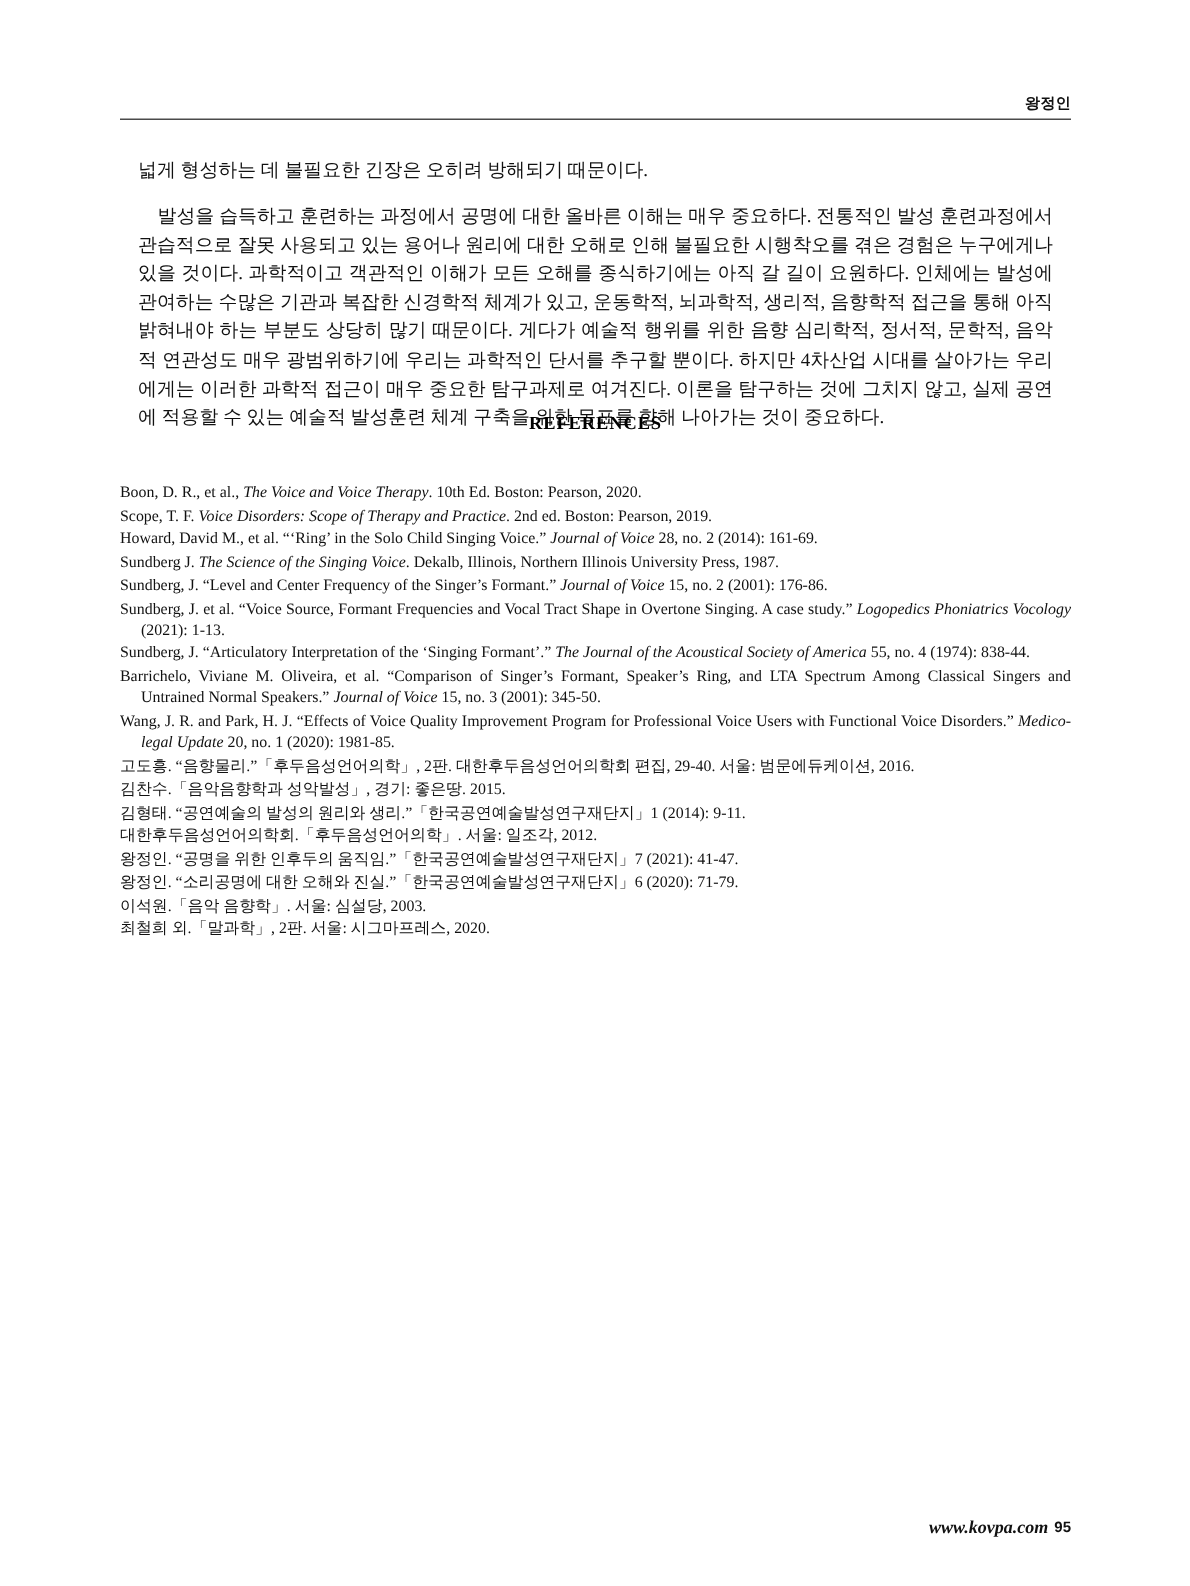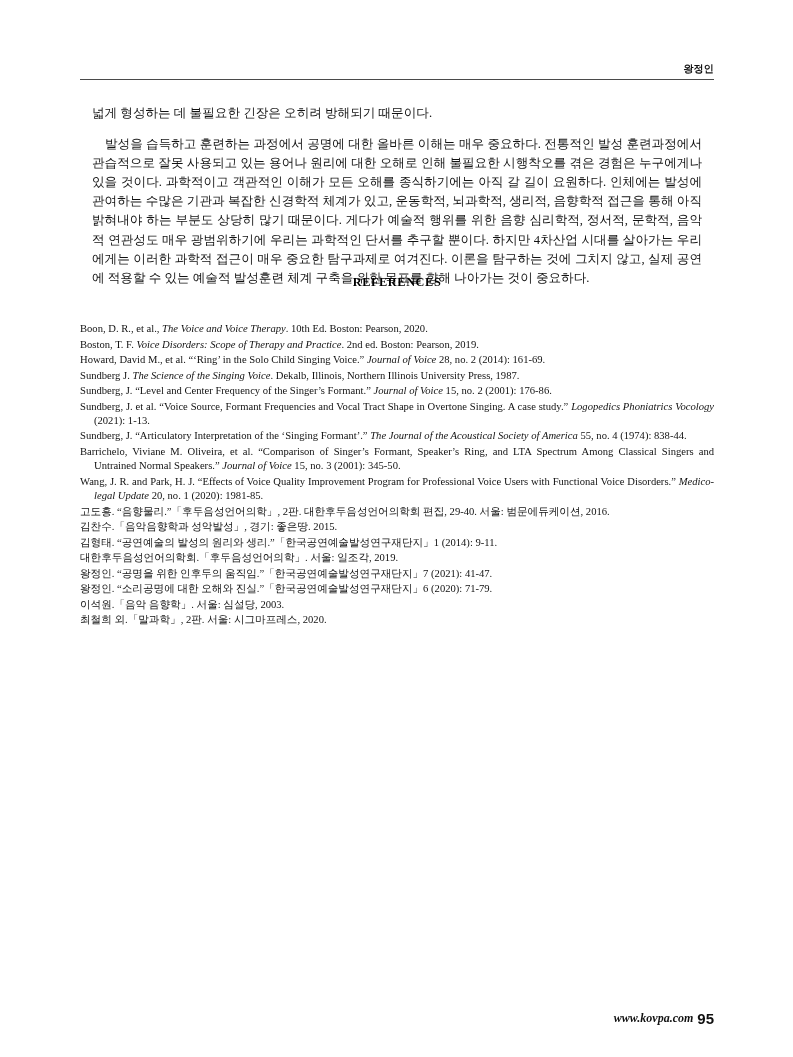--- a/index.html
+++ b/index.html
@@ -101,21 +101,21 @@
   .footer .site {
     font-family: "Liberation Serif", serif;
     font-style: italic;
     font-weight: bold;
     font-size: 12px;
     vertical-align: middle;
   }
   .footer .pageno {
     font-family: "Liberation Sans", sans-serif;
     font-weight: bold;
-    font-size: 15px;
+    font-size: 10px;
     vertical-align: middle;
     margin-left: 4px;
   }
 </style>
 </head>
 <body>
 
 <div class="page">
 
   <div class="header">왕정인</div>
@@ -123,32 +123,32 @@
 
   <div class="body-text">
       <p class="">넓게 형성하는 데 불필요한 긴장은 오히려 방해되기 때문이다.</p>
       <p class="indent">발성을 습득하고 훈련하는 과정에서 공명에 대한 올바른 이해는 매우 중요하다. 전통적인 발성 훈련과정에서 관습적으로 잘못 사용되고 있는 용어나 원리에 대한 오해로 인해 불필요한 시행착오를 겪은 경험은 누구에게나 있을 것이다. 과학적이고 객관적인 이해가 모든 오해를 종식하기에는 아직 갈 길이 요원하다. 인체에는 발성에 관여하는 수많은 기관과 복잡한 신경학적 체계가 있고, 운동학적, 뇌과학적, 생리적, 음향학적 접근을 통해 아직 밝혀내야 하는 부분도 상당히 많기 때문이다. 게다가 예술적 행위를 위한 음향 심리학적, 정서적, 문학적, 음악적 연관성도 매우 광범위하기에 우리는 과학적인 단서를 추구할 뿐이다. 하지만 4차산업 시대를 살아가는 우리에게는 이러한 과학적 접근이 매우 중요한 탐구과제로 여겨진다. 이론을 탐구하는 것에 그치지 않고, 실제 공연에 적용할 수 있는 예술적 발성훈련 체계 구축을 위한 목표를 향해 나아가는 것이 중요하다.</p>
     </div>
 
   <div class="refs-title">REFERENCES</div>
 
   <div class="ref-list">
       <div class="ref-item"><span>Boon, D. R., et al., </span><i>The Voice and Voice Therapy</i><span>. 10th Ed. Boston: Pearson, 2020.</span></div>
-      <div class="ref-item"><span>Boston, T. F. </span><i>Voice Disorders: Scope of Therapy and Practice</i><span>. 2nd ed. Boston: Pearson, 2019.</span></div>
+      <div class="ref-item"><span>Scope, T. F. </span><i>Voice Disorders: Scope of Therapy and Practice</i><span>. 2nd ed. Boston: Pearson, 2019.</span></div>
       <div class="ref-item"><span>Howard, David M., et al. “‘Ring’ in the Solo Child Singing Voice.” </span><i>Journal of Voice</i><span> 28, no. 2 (2014): 161-69.</span></div>
       <div class="ref-item"><span>Sundberg J. </span><i>The Science of the Singing Voice</i><span>. Dekalb, Illinois, Northern Illinois University Press, 1987.</span></div>
       <div class="ref-item"><span>Sundberg, J. “Level and Center Frequency of the Singer’s Formant.” </span><i>Journal of Voice</i><span> 15, no. 2 (2001): 176-86.</span></div>
       <div class="ref-item"><span>Sundberg, J. et al. “Voice Source, Formant Frequencies and Vocal Tract Shape in Overtone Singing. A case study.” </span><i>Logopedics Phoniatrics Vocology</i><span> (2021): 1-13.</span></div>
       <div class="ref-item"><span>Sundberg, J. “Articulatory Interpretation of the ‘Singing Formant’.” </span><i>The Journal of the Acoustical Society of America</i><span> 55, no. 4 (1974): 838-44.</span></div>
       <div class="ref-item"><span>Barrichelo, Viviane M. Oliveira, et al. “Comparison of Singer’s Formant, Speaker’s Ring, and LTA Spectrum Among Classical Singers and Untrained Normal Speakers.” </span><i>Journal of Voice</i><span> 15, no. 3 (2001): 345-50.</span></div>
       <div class="ref-item"><span>Wang, J. R. and Park, H. J. “Effects of Voice Quality Improvement Program for Professional Voice Users with Functional Voice Disorders.” </span><i>Medico-legal Update</i><span> 20, no. 1 (2020): 1981-85.</span></div>
       <div class="ref-item ko"><span>고도흥. “음향물리.”「후두음성언어의학」, 2판. 대한후두음성언어의학회 편집, 29-40. 서울: 범문에듀케이션, 2016.</span></div>
       <div class="ref-item ko"><span>김찬수.「음악음향학과 성악발성」, 경기: 좋은땅. 2015.</span></div>
       <div class="ref-item ko"><span>김형태. “공연예술의 발성의 원리와 생리.”「한국공연예술발성연구재단지」1 (2014): 9-11.</span></div>
-      <div class="ref-item ko"><span>대한후두음성언어의학회.「후두음성언어의학」. 서울: 일조각, 2019.</span></div>
+      <div class="ref-item ko"><span>대한후두음성언어의학회.「후두음성언어의학」. 서울: 일조각, 2012.</span></div>
       <div class="ref-item ko"><span>왕정인. “공명을 위한 인후두의 움직임.”「한국공연예술발성연구재단지」7 (2021): 41-47.</span></div>
       <div class="ref-item ko"><span>왕정인. “소리공명에 대한 오해와 진실.”「한국공연예술발성연구재단지」6 (2020): 71-79.</span></div>
       <div class="ref-item ko"><span>이석원.「음악 음향학」. 서울: 심설당, 2003.</span></div>
       <div class="ref-item ko"><span>최철희 외.「말과학」, 2판. 서울: 시그마프레스, 2020.</span></div>
     </div>
 
   <div class="footer">
     <span class="site">www.kovpa.com</span><span class="pageno">95</span>
   </div>
 

